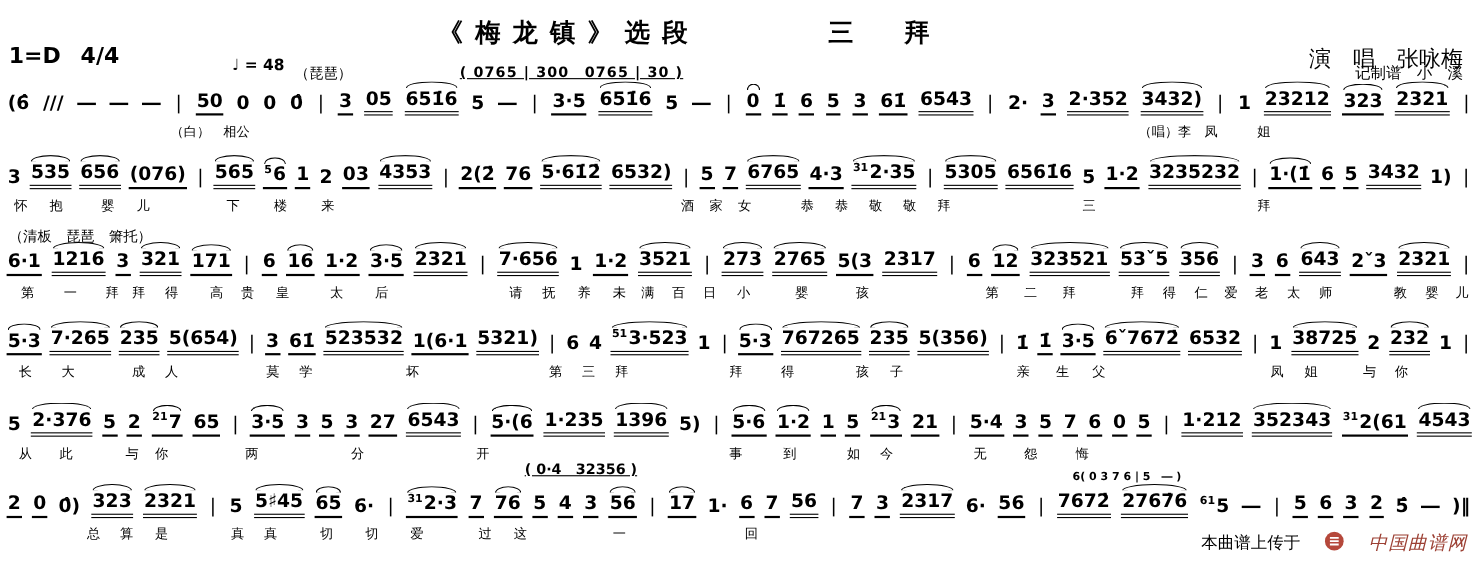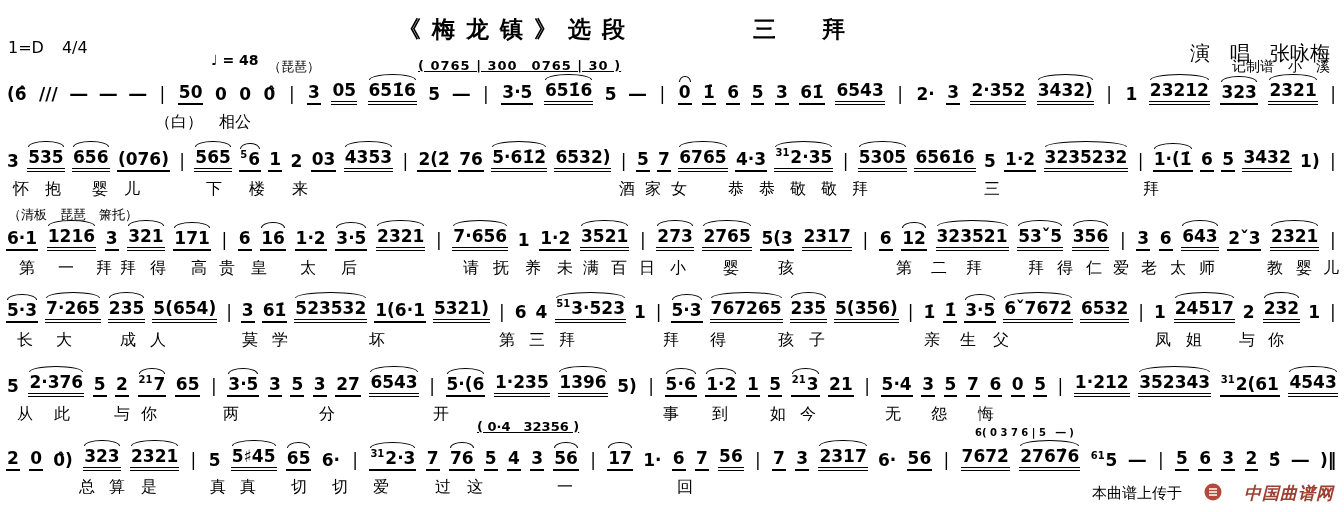--- a/index.html
+++ b/index.html
@@ -5,53 +5,53 @@
   html,body{margin:0;padding:0;}
   body{
     width:1344px;height:512px;position:relative;overflow:hidden;
     background:#ffffff;color:#000;
     font-family:"DejaVu Sans","Liberation Sans",sans-serif;
   }
   .abs{position:absolute;white-space:nowrap;}
   
   .title{top:14px;left:398px;font-size:23px;font-weight:bold;letter-spacing:11px;}
   .piece{top:14px;left:753px;font-size:23px;font-weight:bold;}
-  .keysig{top:38px;left:8px;font-size:16px;font-weight:normal;}
+  .keysig{top:38px;left:8px;font-size:20px;font-weight:bold;}
   .keysig span{margin-right:18px;}
   .tempo{top:52px;left:211px;font-size:14px;font-weight:bold;}
   .instr{top:58px;left:268px;font-size:13px;}
   .ossia{top:57px;left:418px;font-size:13px;font-weight:bold;letter-spacing:1px;text-decoration:underline;}
   .credit1{top:40px;right:14px;font-size:20px;}
   .credit2{top:58px;right:14px;font-size:14px;}
   .accomp{top:206px;left:8px;font-size:13px;}
   .insertL{top:418px;left:477px;font-size:13px;font-weight:bold;text-decoration:underline;}
   .insertR{top:426px;left:975px;font-size:10px;font-weight:bold;}
   
   .notes{
     position:absolute;left:5px;width:1334px;
     display:flex;justify-content:space-between;align-items:flex-end;flex-wrap:nowrap;
     font-size:17px;font-weight:bold;white-space:nowrap;
   }
   .n1{top:80px}.n2{top:147px}.n3{top:226px}.n4{top:298px}.n5{top:372px}.n6{top:446px}
-  .lyrics{position:absolute;left:0;width:1344px;height:18px;font-size:16px;}
+  .lyrics{position:absolute;left:0;width:1344px;height:18px;font-size:12px;}
   .l1{top:112px}.l2{top:179px}.l3{top:258px}.l4{top:330px}.l5{top:404px}.l6{top:477px}
   .lyr{position:absolute;top:0;white-space:pre;}
   .tk{position:relative;margin:0 1px;line-height:1.25;padding:0 1px;}
   .u1{border-bottom:2px solid #000;}
   .u2{border-bottom:4px double #000;}
   .bar{font-weight:normal;border:none;padding:0 2px;}
   .grace{font-size:10px;vertical-align:super;margin-right:1px;letter-spacing:0;}
   .arc::before{
     content:"";position:absolute;left:1px;right:1px;top:-6px;height:5px;
     border:1px solid #000;border-bottom:none;
     border-radius:50% 50% 0 0 / 100% 100% 0 0;
   }
   
   .watermark{top:482px;right:10px;display:flex;align-items:center;gap:22px;font-size:15px;}
-  .site-name{color:#9c4034;font-weight:bold;font-style:italic;font-size:17px;letter-spacing:1px;}
+  .site-name{color:#9c4034;font-weight:normal;font-style:italic;font-size:17px;letter-spacing:1px;}
 </style>
 </head>
 <body>
 
 <div class="abs title">《梅龙镇》选段</div>
 <div class="abs piece">三　　拜</div>
 <div class="abs keysig">
   <span>1=D</span><span>4/4</span>
 </div>
 <div class="abs tempo">♩ = 48</div>
@@ -100,20 +100,21 @@
     <span class="tk u2 arc">3432)</span>
     <span class="tk bar">|</span>
     <span class="tk">1</span>
     <span class="tk u2 arc">23212</span>
     <span class="tk u1 arc">323</span>
     <span class="tk u2 arc">2321</span>
     <span class="tk bar">|</span>
   </div>
 <div class="lyrics l1">
     <span class="lyr" style="left: 155px;">（白）　相公</span>
+    <span class="lyr" style="left: 1035px;">（唱）李　凤　　　姐</span>
   </div>
 
 <div class="notes n2">
     <span class="tk">3</span>
     <span class="tk u2 arc">535</span>
     <span class="tk u2 arc">656</span>
     <span class="tk u1">(076)</span>
     <span class="tk bar">|</span>
     <span class="tk u2 arc">565</span>
     <span class="tk u1 arc"><span class="grace">5</span>6</span>
@@ -260,21 +261,21 @@
     <span class="tk u2 arc">235</span>
     <span class="tk u2">5(356)</span>
     <span class="tk bar">|</span>
     <span class="tk">1̇</span>
     <span class="tk u1">1̇</span>
     <span class="tk u1 arc">3·5</span>
     <span class="tk u2 arc">6ˇ7672̇</span>
     <span class="tk u2">6532</span>
     <span class="tk bar">|</span>
     <span class="tk">1</span>
-    <span class="tk u2 arc">24517</span>
+    <span class="tk u2 arc">38725</span>
     <span class="tk">2</span>
     <span class="tk u2 arc">232</span>
     <span class="tk">1</span>
     <span class="tk bar">|</span>
   </div>
 <div class="lyrics l4">
     <span class="lyr" style="left: 17px;">长</span>
     <span class="lyr" style="left: 56px;">大</span>
     <span class="lyr" style="left: 120px;">成</span>
     <span class="lyr" style="left: 150px;">人</span>

